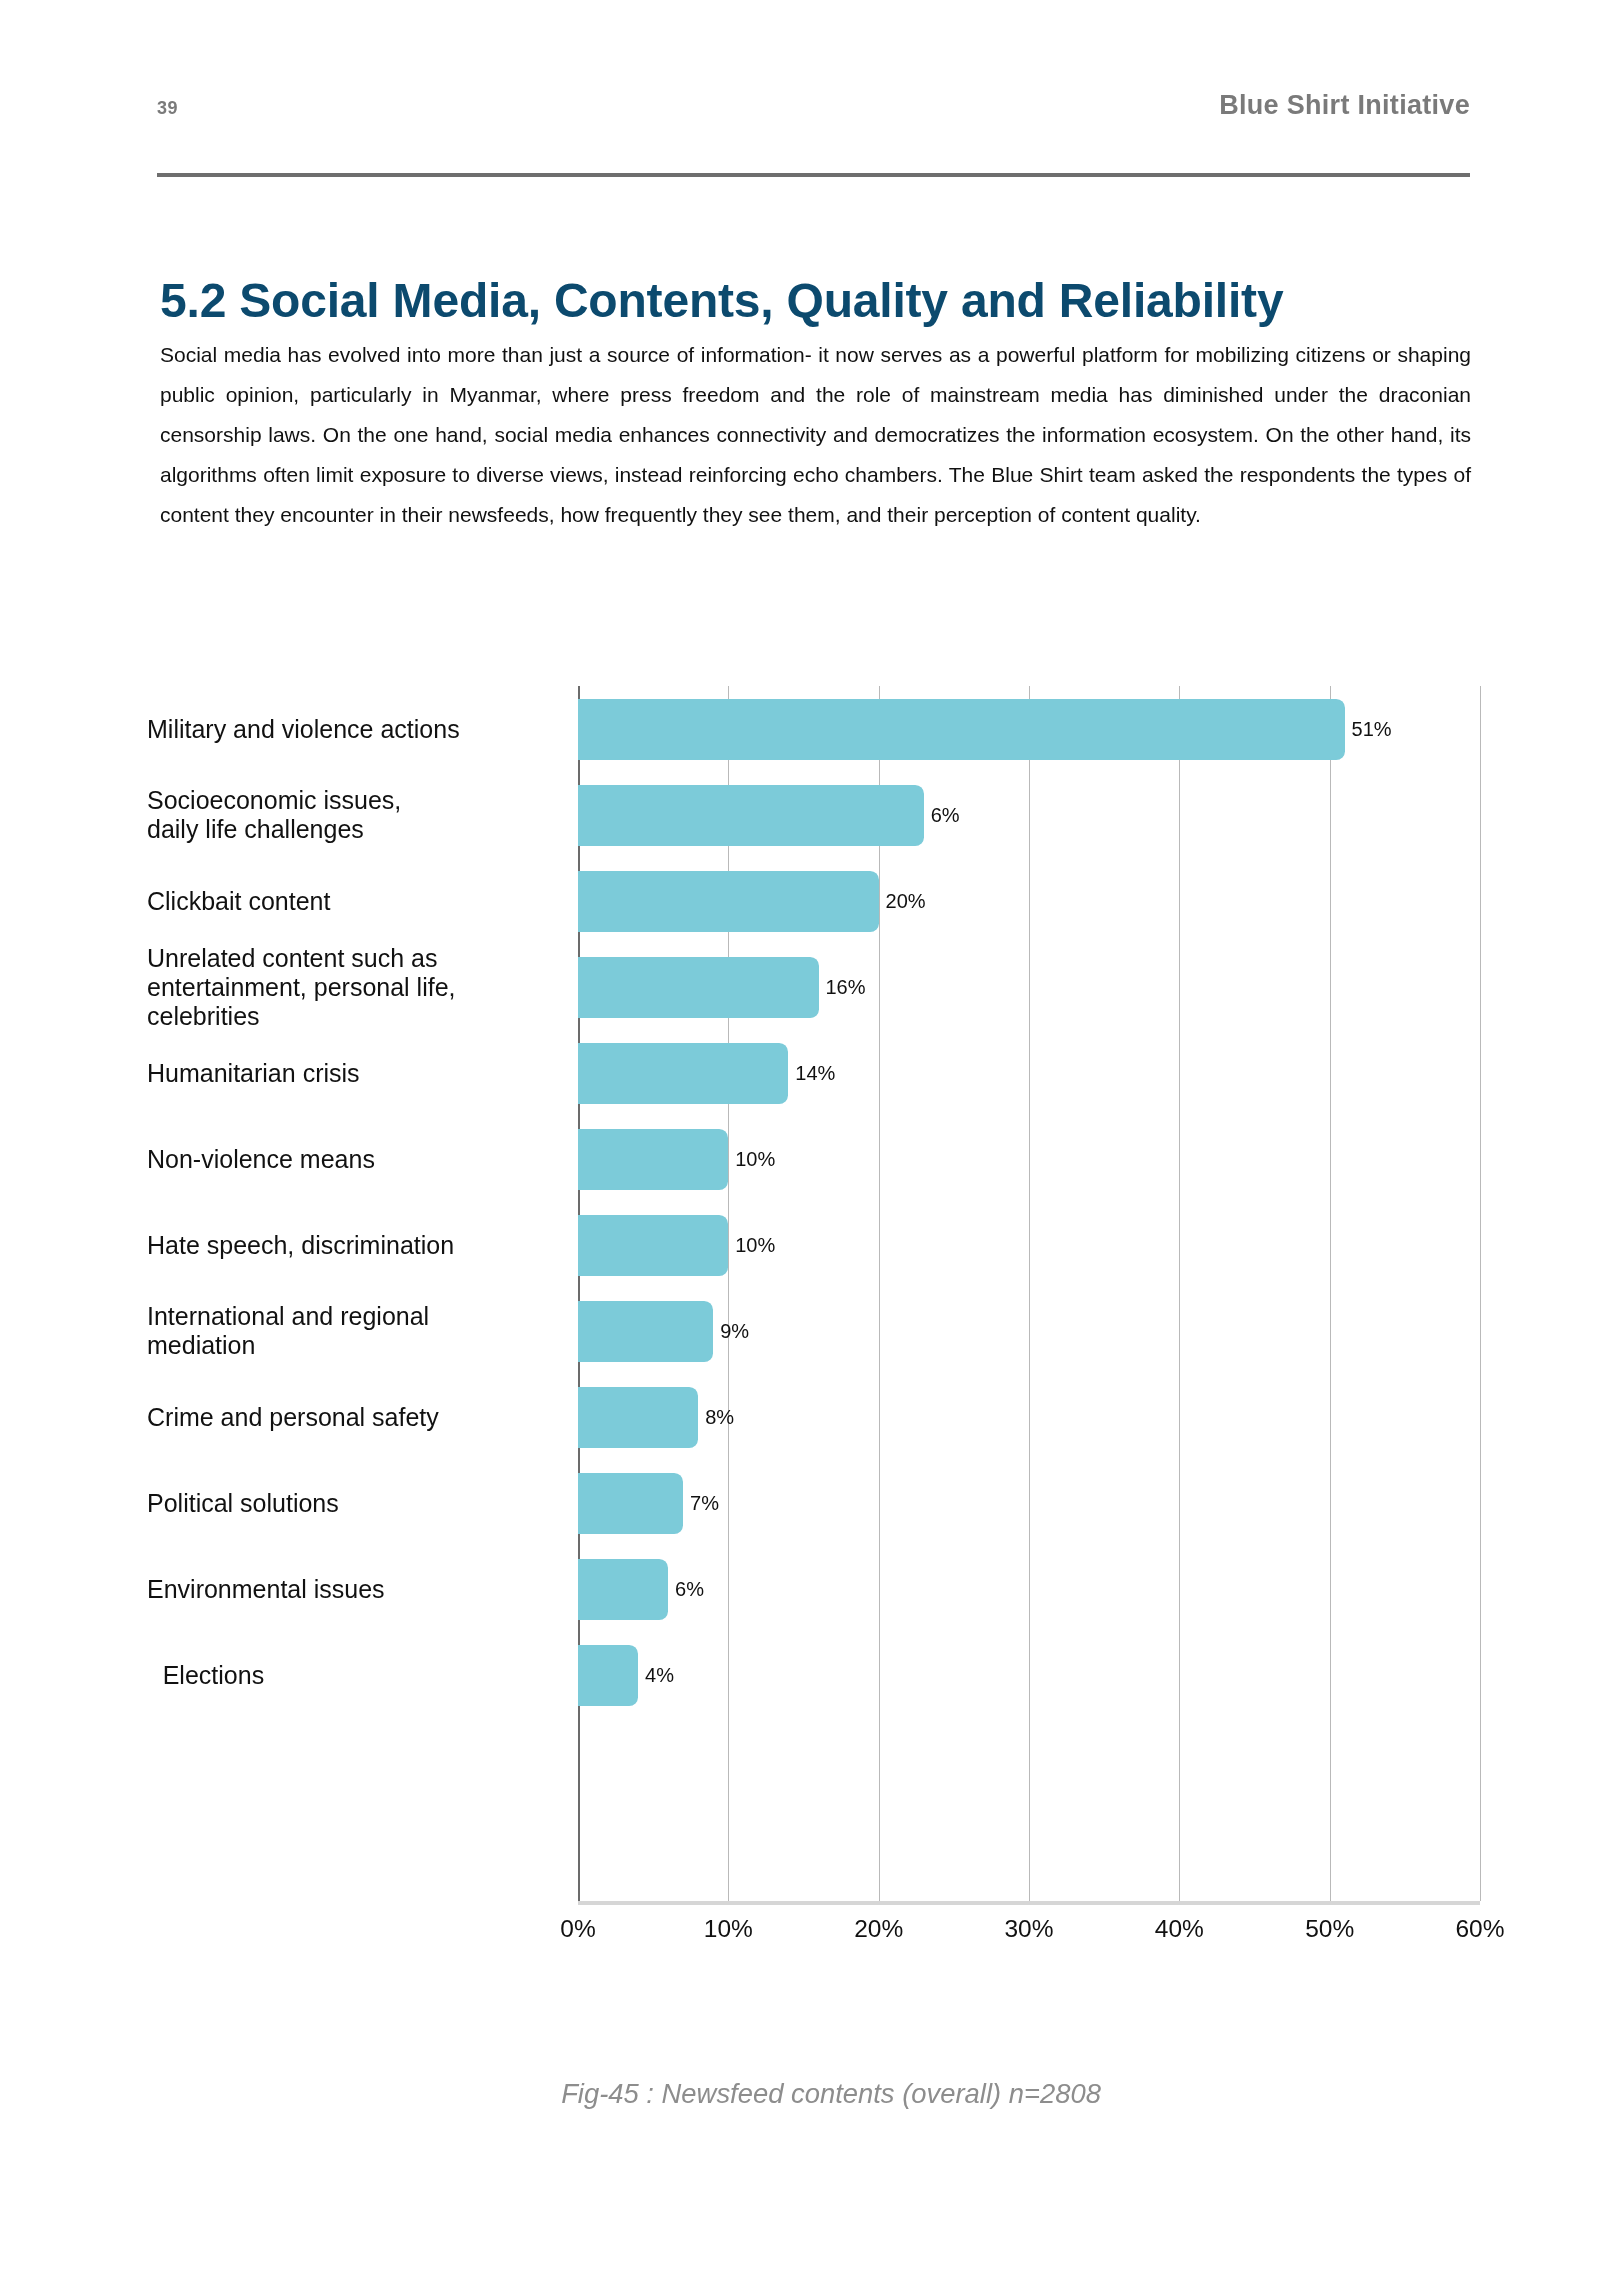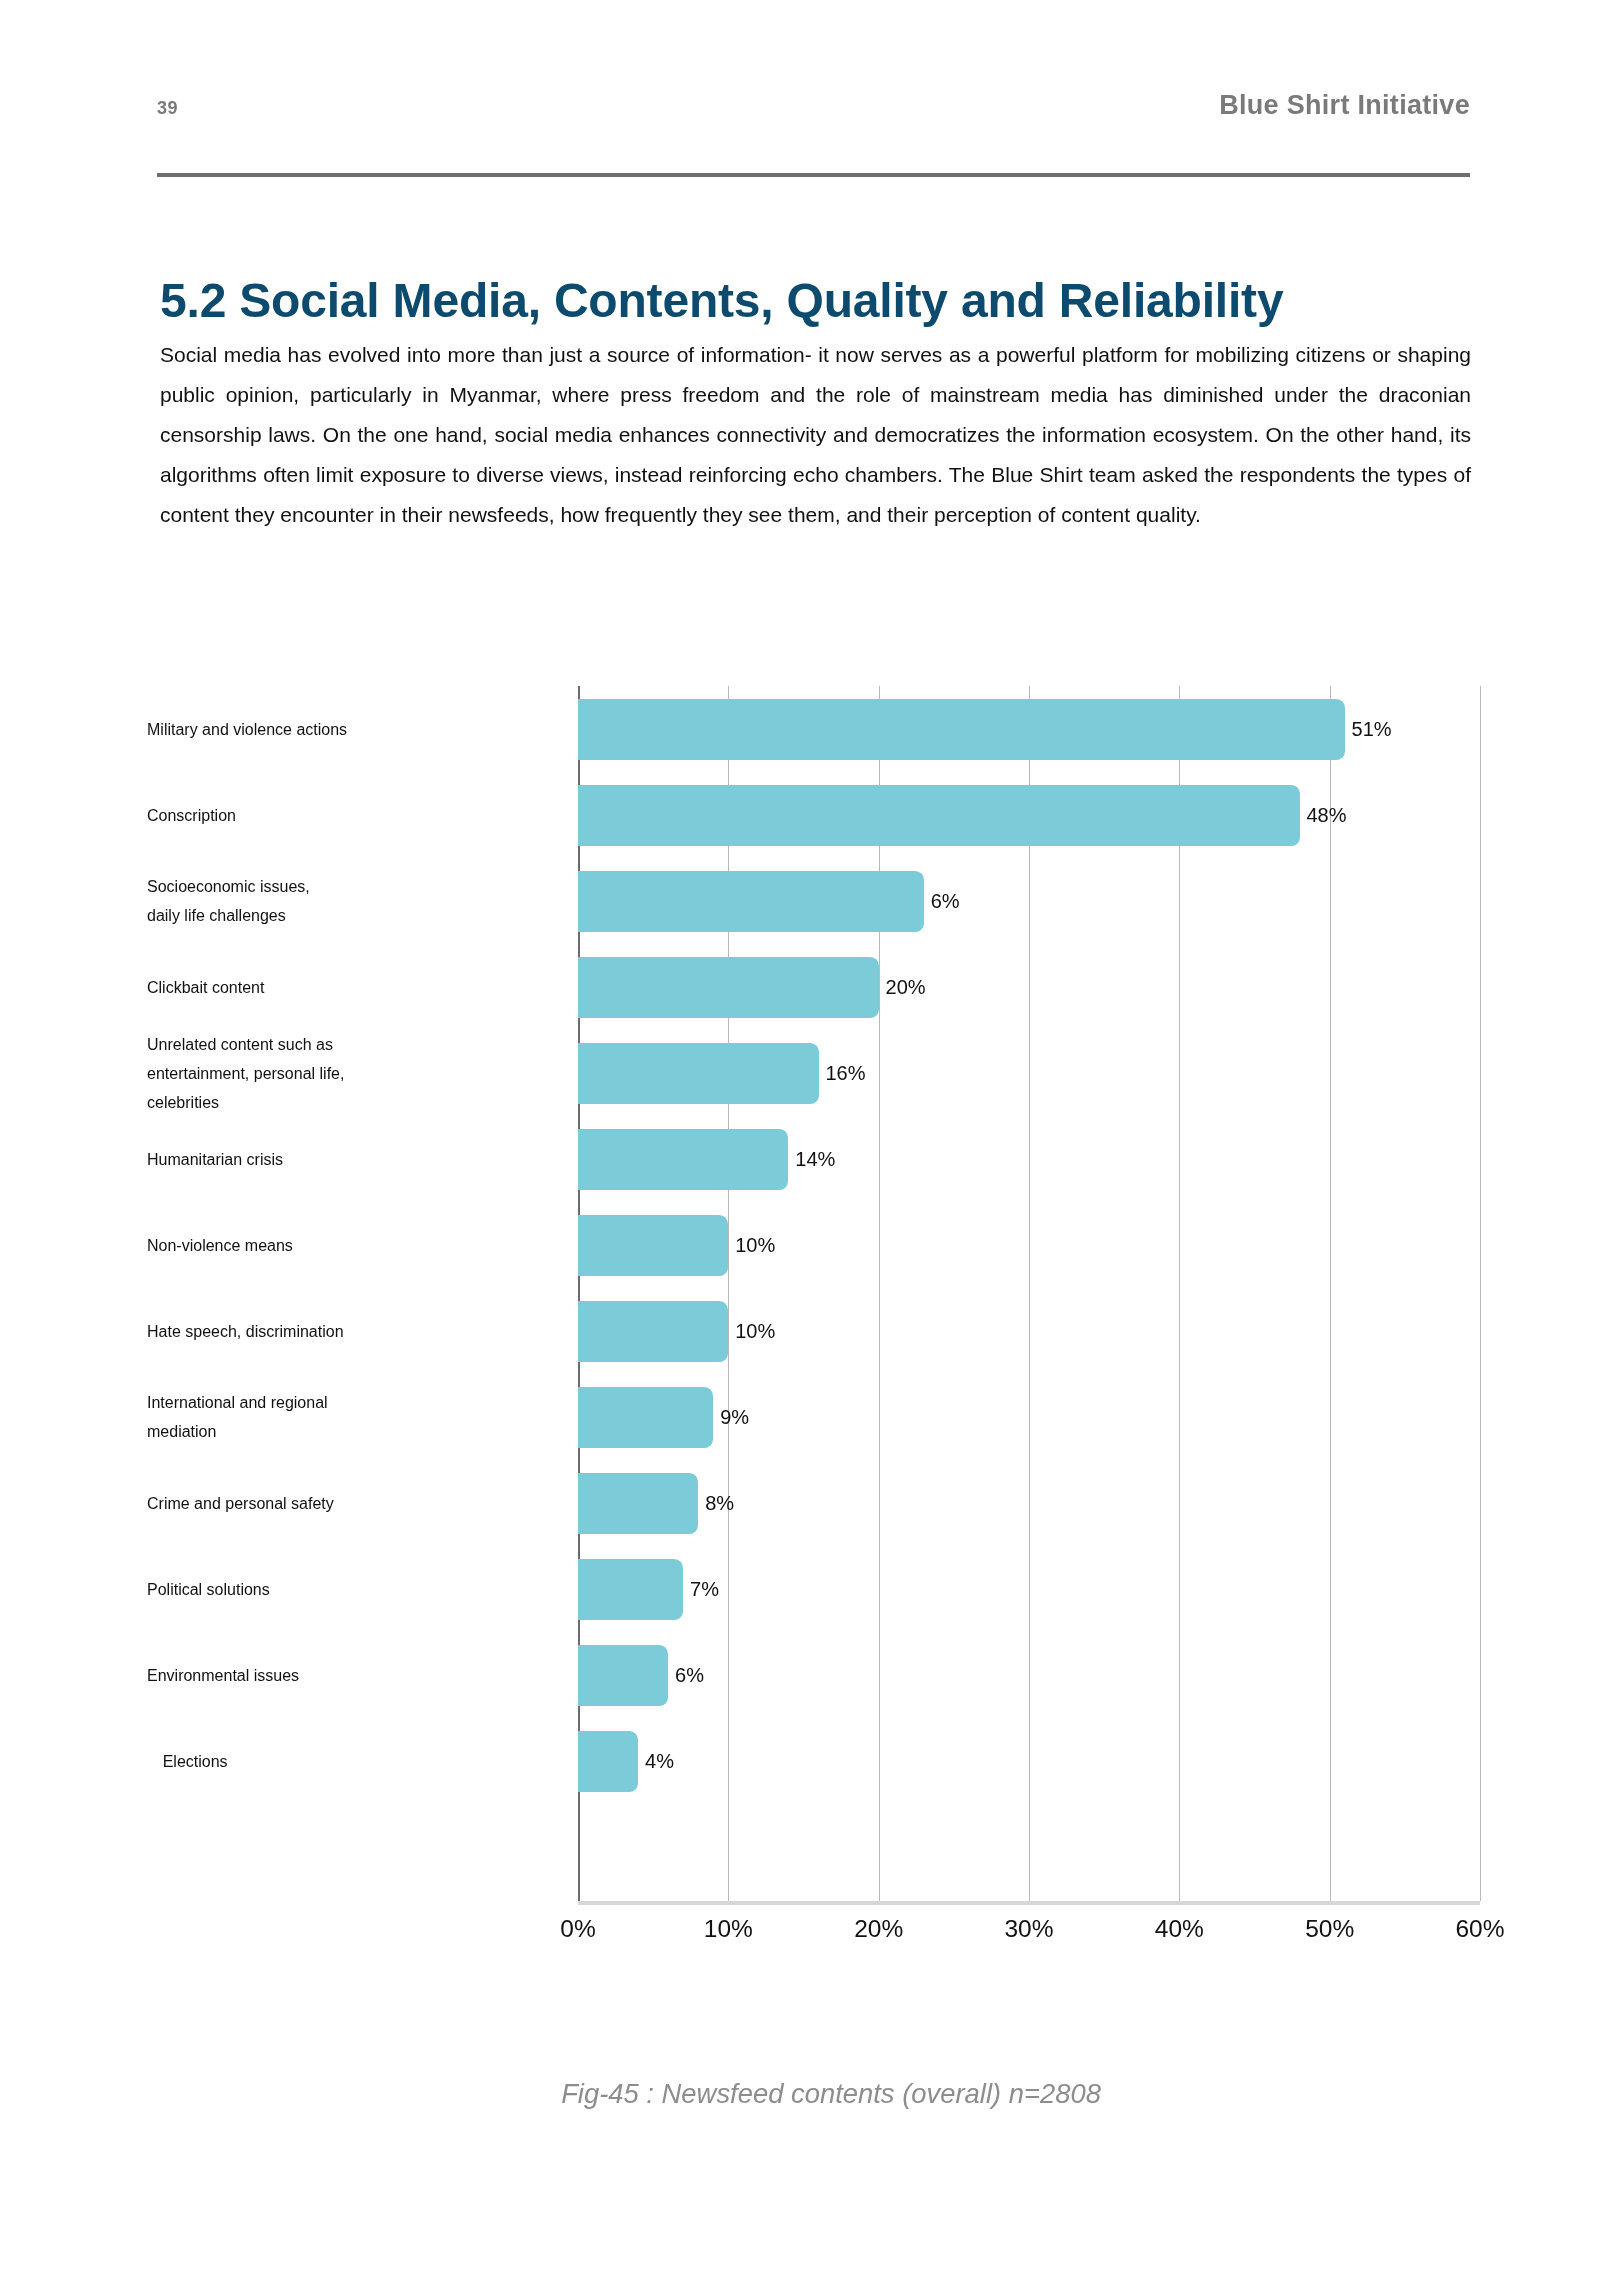--- a/index.html
+++ b/index.html
@@ -100,21 +100,21 @@
     display: flex;
     align-items: center;
     height: 86px;
   }
 
   .cat-label {
     width: 431px;
     flex: 0 0 431px;
     padding-right: 13.7px;
     box-sizing: border-box;
-    font-size: 16px;
+    font-size: 25px;
     line-height: 29px;
     color: #111111;
     text-align: left;
     white-space: pre-line;
   }
   .cat-label.indent { padding-left: 15.7px; }
 
   .bar-area {
     position: relative;
     flex: 1 1 auto;
@@ -220,27 +220,20 @@
           <div class="gridline" style="left: 66.6667%;"></div>
           <div class="gridline" style="left: 83.3333%;"></div>
           <div class="gridline" style="left: 100%;"></div>
         </div>
       <div id="rows">
           <div class="chart-row">
             <div class="cat-label">Military and violence actions</div>
             <div class="bar-area">
               <div class="bar" style="width: 85%; background: rgb(124, 203, 217);"></div>
               <div class="bar-value">51%</div>
-            </div>
-          </div>
-          <div class="chart-row">
-            <div class="cat-label">Conscription</div>
-            <div class="bar-area">
-              <div class="bar" style="width: 80%; background: rgb(124, 203, 217);"></div>
-              <div class="bar-value">48%</div>
             </div>
           </div>
           <div class="chart-row">
             <div class="cat-label">Socioeconomic issues,
 daily life challenges</div>
             <div class="bar-area">
               <div class="bar" style="width: 38.3333%; background: rgb(124, 203, 217);"></div>
               <div class="bar-value">6%</div>
             </div>
           </div>

